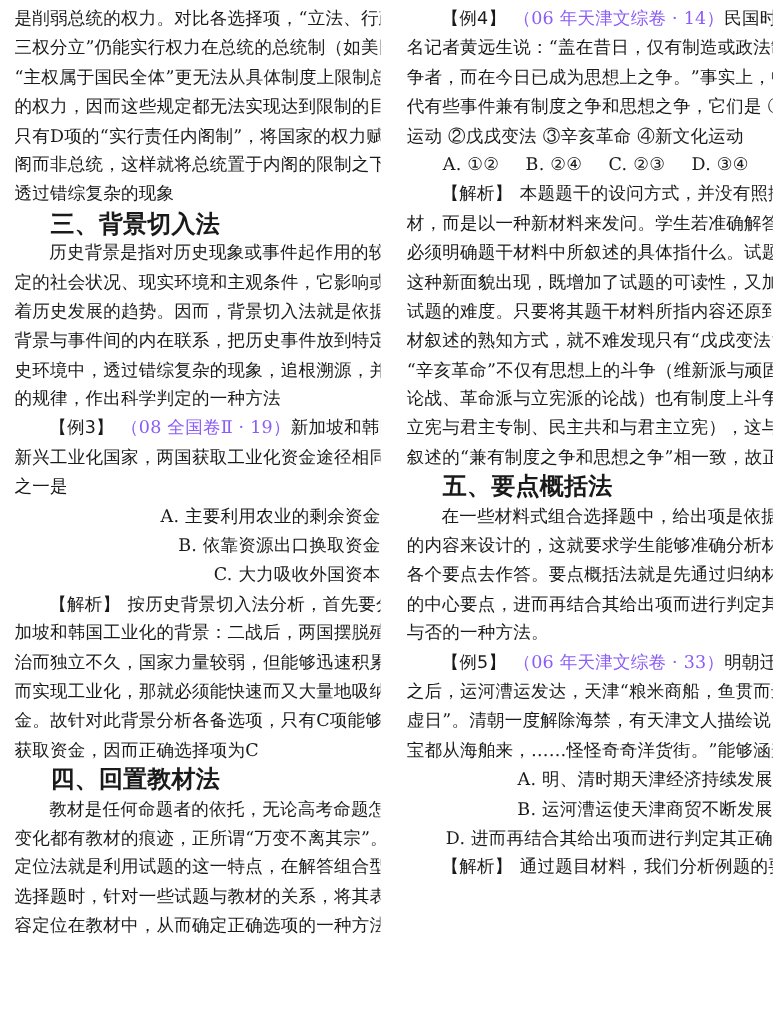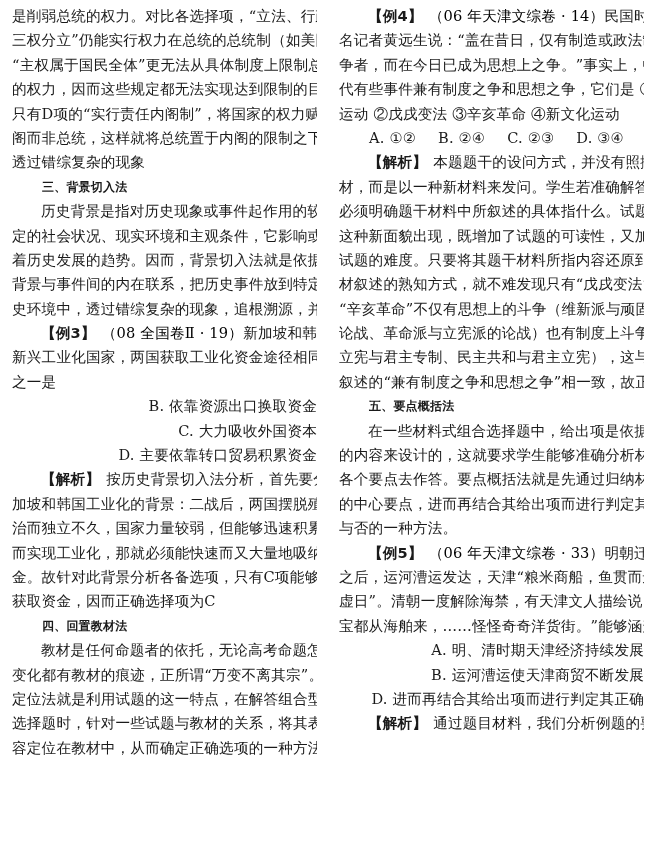--- a/index.html
+++ b/index.html
@@ -25,28 +25,28 @@
     white-space: nowrap;
     overflow: hidden;
     letter-spacing: 0.2px;
   }
   .indent { padding-left: 29px; }
   .opt { padding-left: 30px; text-align: right; }
   .heading {
     font-family: Liberation Sans, sans-serif;
     font-weight: bold;
     padding-left: 30px;
-    font-size: 12px;
+    font-size: 20px;
   }
   .tag {
     font-family: "DejaVu Sans", "Liberation Sans", sans-serif;
-    font-weight: bold;
+    font-weight: normal;
     margin-right: 6px;
   }
-  .src { color: #000000; }
+  .src { color: #8b5cf6; }
   .choices span { display: inline-block; margin-right: 22px; }
 </style>
 </head>
 <body>
 
 <div class="page">
 
   <div class="col left">
     <div>
       <div class="line">是削弱总统的权力。对比各选择项，“立法、行政、司法</div>
@@ -58,31 +58,32 @@
       <div class="line">透过错综复杂的现象</div>
     </div>
 
     <div class="line heading">三、背景切入法</div>
     <div>
       <div class="line indent">历史背景是指对历史现象或事件起作用的较稳</div>
       <div class="line">定的社会状况、现实环境和主观条件，它影响或预示</div>
       <div class="line">着历史发展的趋势。因而，背景切入法就是依据历史</div>
       <div class="line">背景与事件间的内在联系，把历史事件放到特定的历</div>
       <div class="line">史环境中，透过错综复杂的现象，追根溯源，并按一定</div>
+      <div class="line">的规律，作出科学判定的一种方法</div>
     </div>
 
     <div>
       <div class="line indent">
         <span class="tag">【例3】</span><span class="src">（08 全国卷Ⅱ · 19）</span><span>新加坡和韩国都是</span>
       </div>
       <div class="line">新兴工业化国家，两国获取工业化资金途径相同处</div>
       <div class="line">之一是</div>
+      <div class="line opt">A. 主要利用农业的剩余资金</div>
       <div class="line opt">B. 依靠资源出口换取资金</div>
       <div class="line opt">C. 大力吸收外国资本</div>
-      <div class="line opt">D. 主要依靠转口贸易积累资金</div>
       <div class="line indent">
         <span class="tag">【解析】</span><span>按历史背景切入法分析，首先要分析新</span>
       </div>
       <div class="line">加坡和韩国工业化的背景：二战后，两国摆脱殖民统</div>
       <div class="line">治而独立不久，国家力量较弱，但能够迅速积累资金</div>
       <div class="line">而实现工业化，那就必须能快速而又大量地吸纳资</div>
       <div class="line">金。故针对此背景分析各备选项，只有C项能够快速</div>
       <div class="line">获取资金，因而正确选择项为C</div>
     </div>
 

